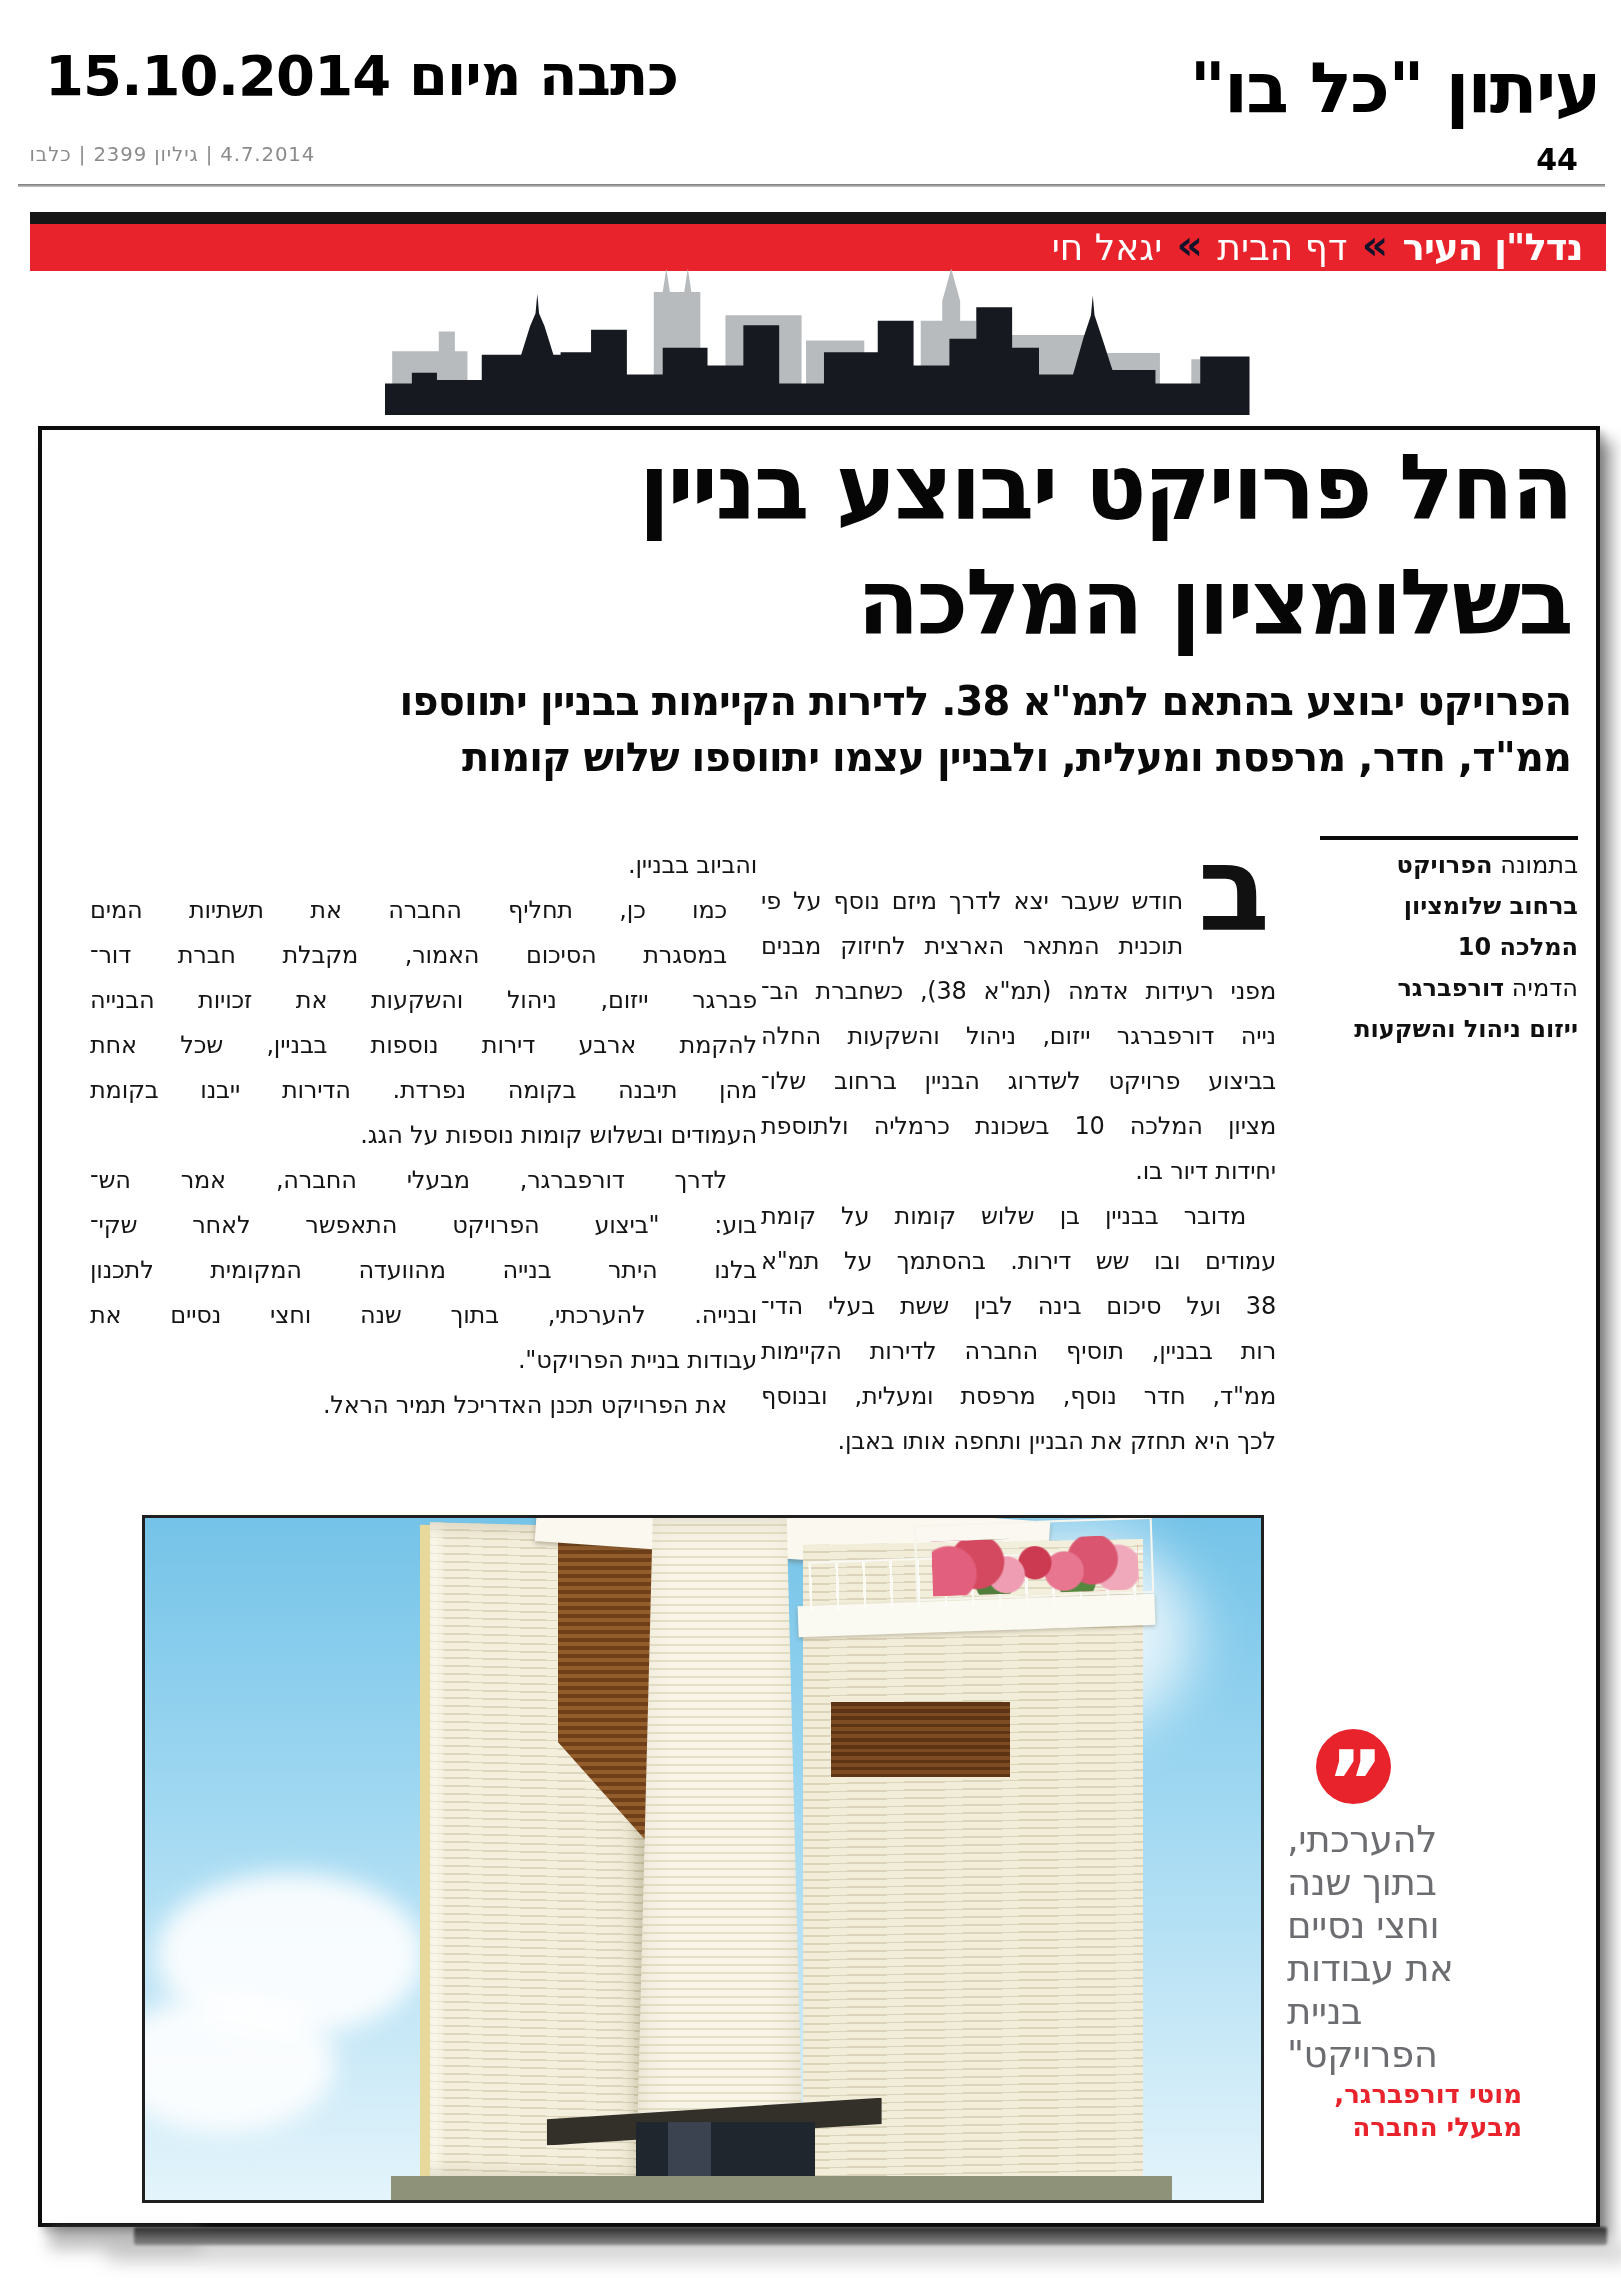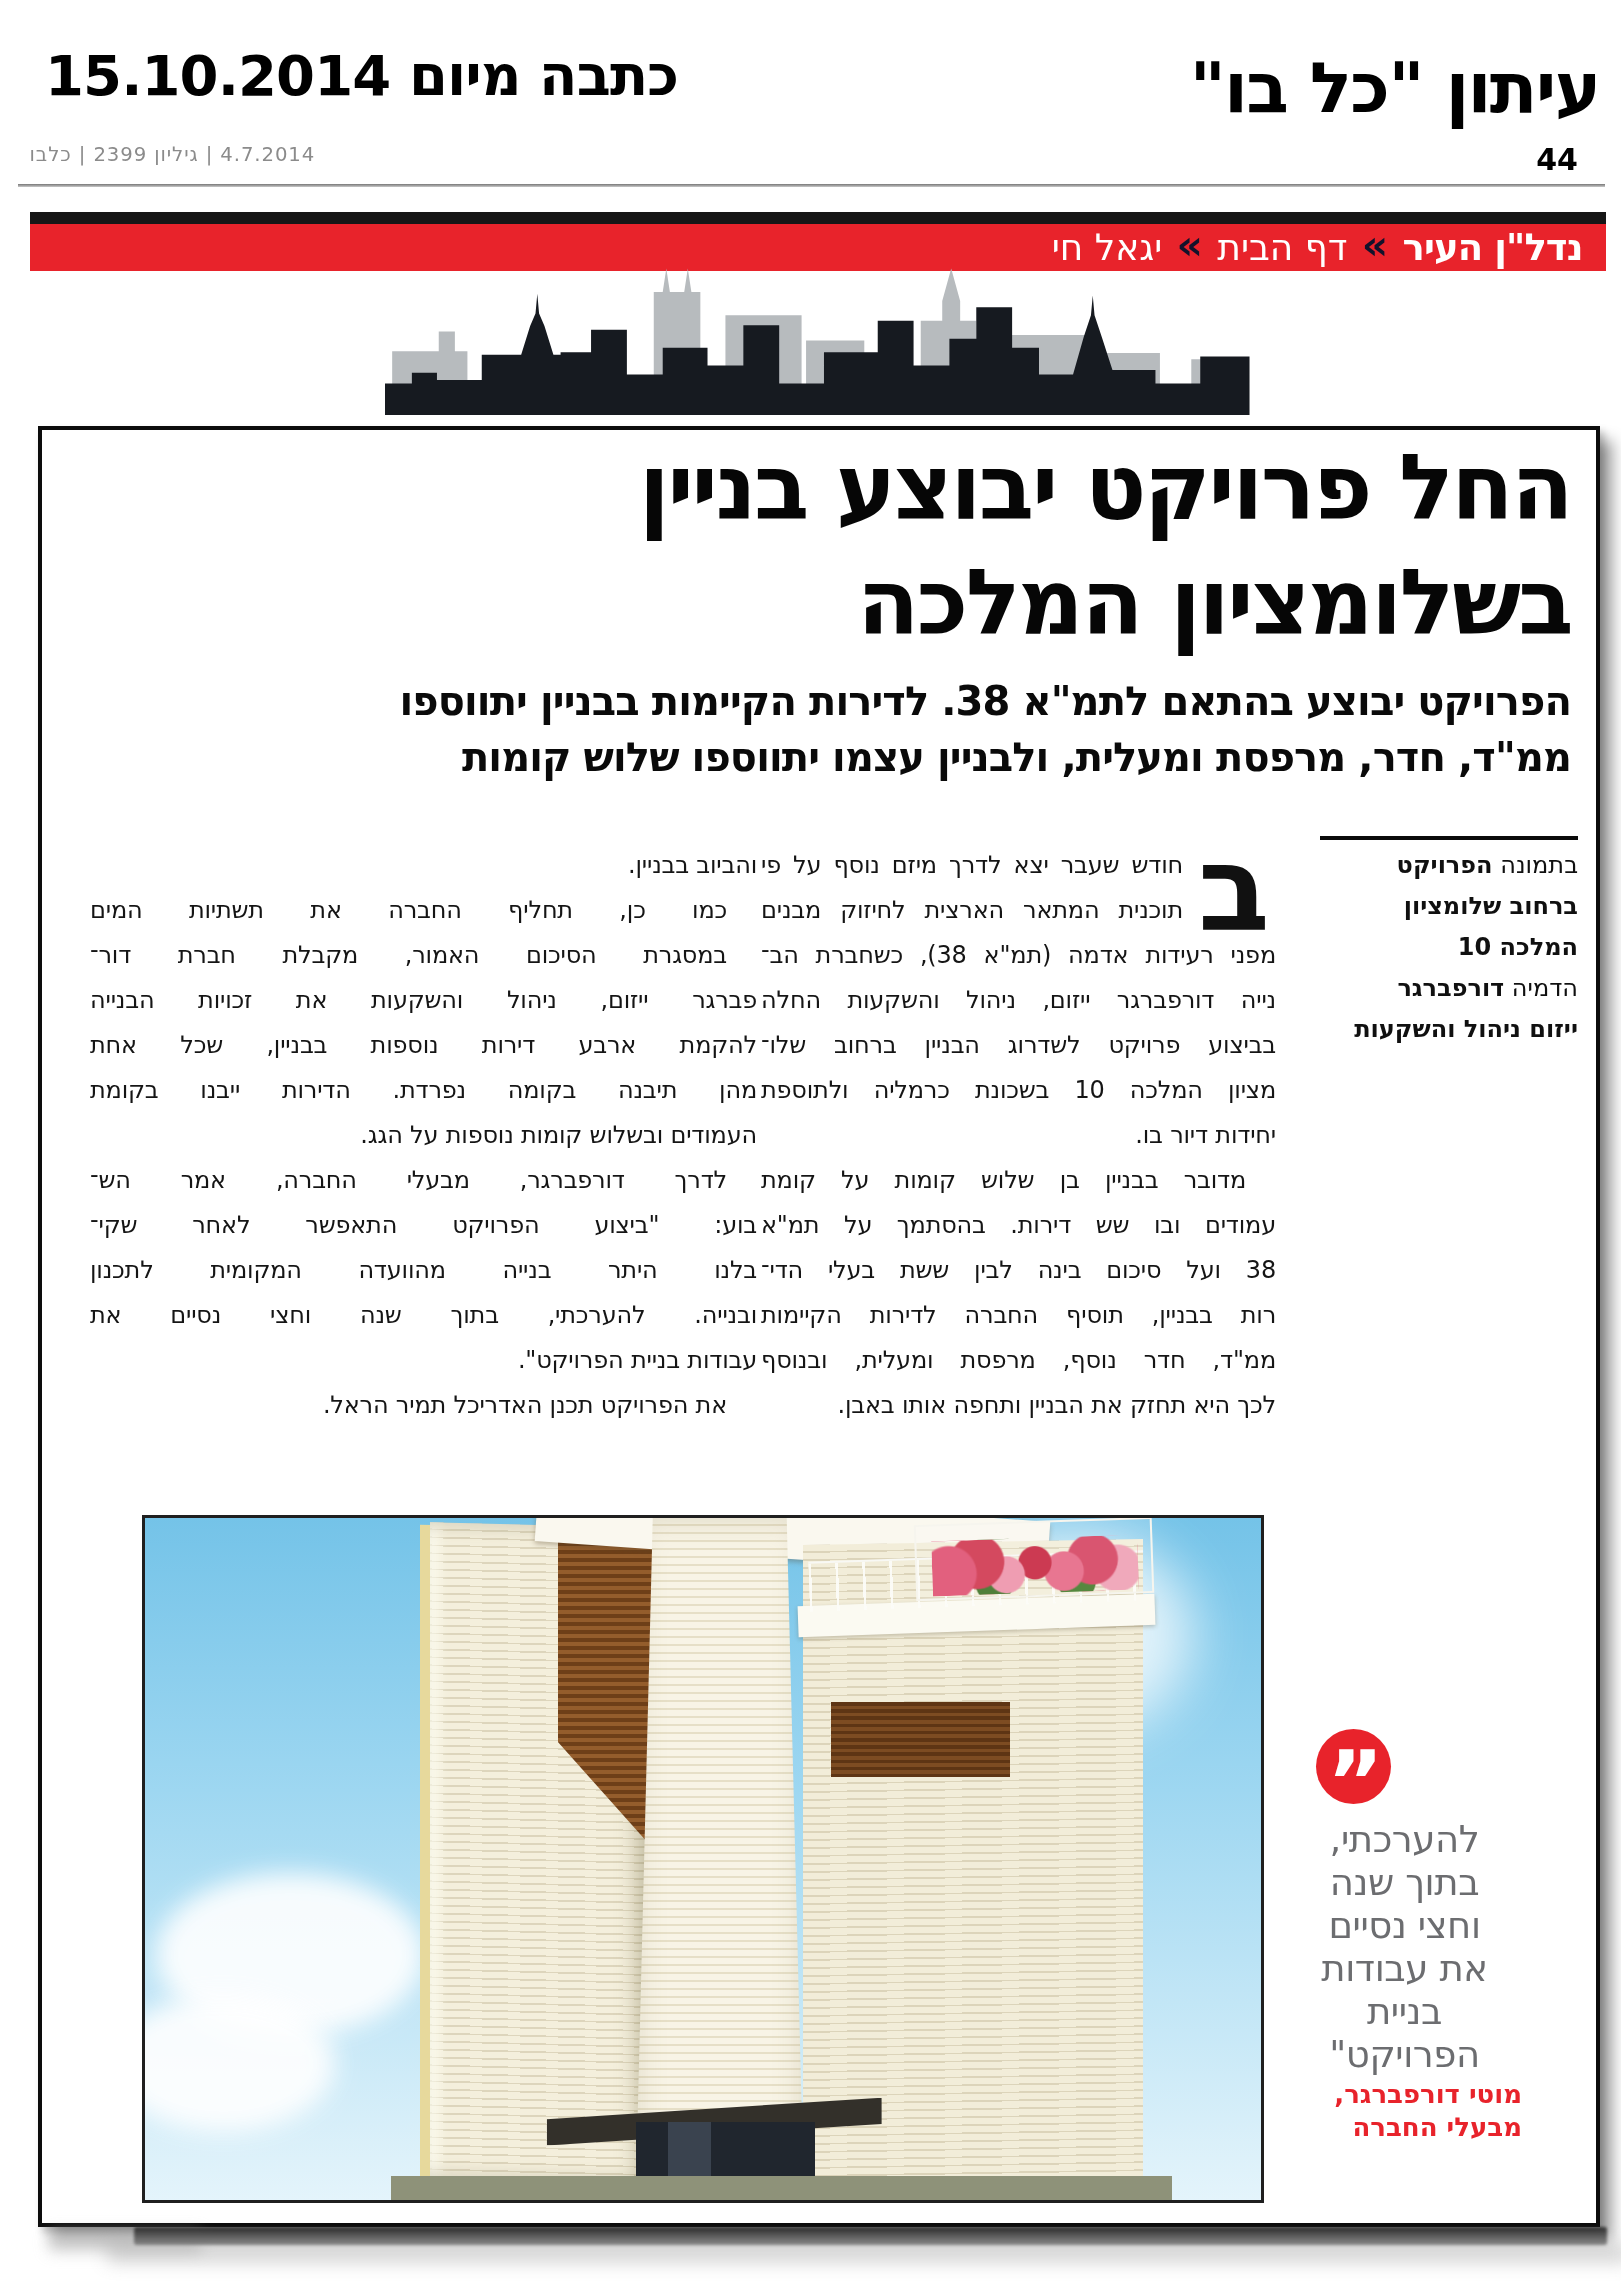--- a/index.html
+++ b/index.html
@@ -37,21 +37,21 @@
   
   .credit-rule{position:absolute; top:836px; right:43px; width:258px; height:3.6px; background:#0a0a0a;}
   .photo-credit{position:absolute; top:845px; right:43px; width:262px; text-align:right;
     font-size:24px; line-height:41px; color:#101010;}
   .photo-credit .pc-bold{font-weight:700;}
   
   .dropcap{position:absolute; top:836px; right:344px; width:86px; font-size:118px; line-height:106px;
     font-weight:700; text-align:center; color:#111;}
   .body-col{position:absolute; top:843px; font-size:24px; line-height:45px; color:#151515;
     letter-spacing:-0.2px;}
-  .col-mid{right:345px; width:515px;}
+  .col-mid{right:345px; width:515px;margin-top:36px;}
   .col-left{right:864px; width:667px;}
   .line{text-align:justify; text-align-last:justify; overflow:hidden; white-space:normal;}
   .line.end{text-align-last:right;}
   .line.indent{text-indent:30px;}
   .col-mid .line:nth-child(1), .col-mid .line:nth-child(2){margin-right:93px;}
   
   .photo{position:absolute; top:1515px; left:142px; width:1116px; height:682px;
     border:3.6px solid #1f1f1f; overflow:hidden;
     background:linear-gradient(180deg,#74c3e8 0%, #9ed7f1 40%, #e4f4fb 100%);}
   .photo *{position:absolute;}
@@ -95,21 +95,21 @@
     clip-path:polygon(0 45%,100% 0,100% 55%,0 100%); box-shadow:0 4.5px 7.2px rgba(0,0,0,.35);}
   .entrance{left:44%; top:88.5%; width:16%; height:9%;
     background:linear-gradient(90deg,#20262e 0 18%, #3a434f 18% 42%, #20262e 42% 100%);}
   .ground{left:22%; top:96.5%; width:70%; height:4%; background:#8e9279;}
   .blob{border-radius:50%;}
   .trunk{background:#4a3420;}
   
   .quote-circle{position:absolute; top:1729px; right:230px; width:75px; height:75px; border-radius:50%;
     background:#e8232b; color:#fff; text-align:center;}
   .quote-circle span{display:block; font-size:86px; font-weight:700; line-height:106px; letter-spacing:-3.6px;}
-  .quote-text{position:absolute; top:1818px; right:99px; width:235px; text-align:center;
+  .quote-text{position:absolute; top:1818px; right:99px; width:235px; text-align:left;
     font-size:37px; line-height:43px; color:#6c6d70; letter-spacing:-0.4px;}
   .quote-attrib{position:absolute; top:2078px; right:99px; width:235px; text-align:right;
     font-size:26px; line-height:33px; font-weight:700; color:#e8232b;}
   
   .scan-bar{position:absolute; top:2227px; left:134px; width:1473px; height:18px;
     background:linear-gradient(180deg,#1d1d1d,#6f6f6f); filter:blur(1.8px); opacity:.85; border-radius:2.7px;}
   .scan-shadow{position:absolute; top:2244px; left:107px; width:1522px; height:18px;
     background:#9a9a9a; filter:blur(9px); opacity:.45;}
   .scan-speck{position:absolute; top:2232px; left:49px; width:152px; height:19.7px;
     background:#bdbdbd; filter:blur(7.2px); opacity:.6;}

